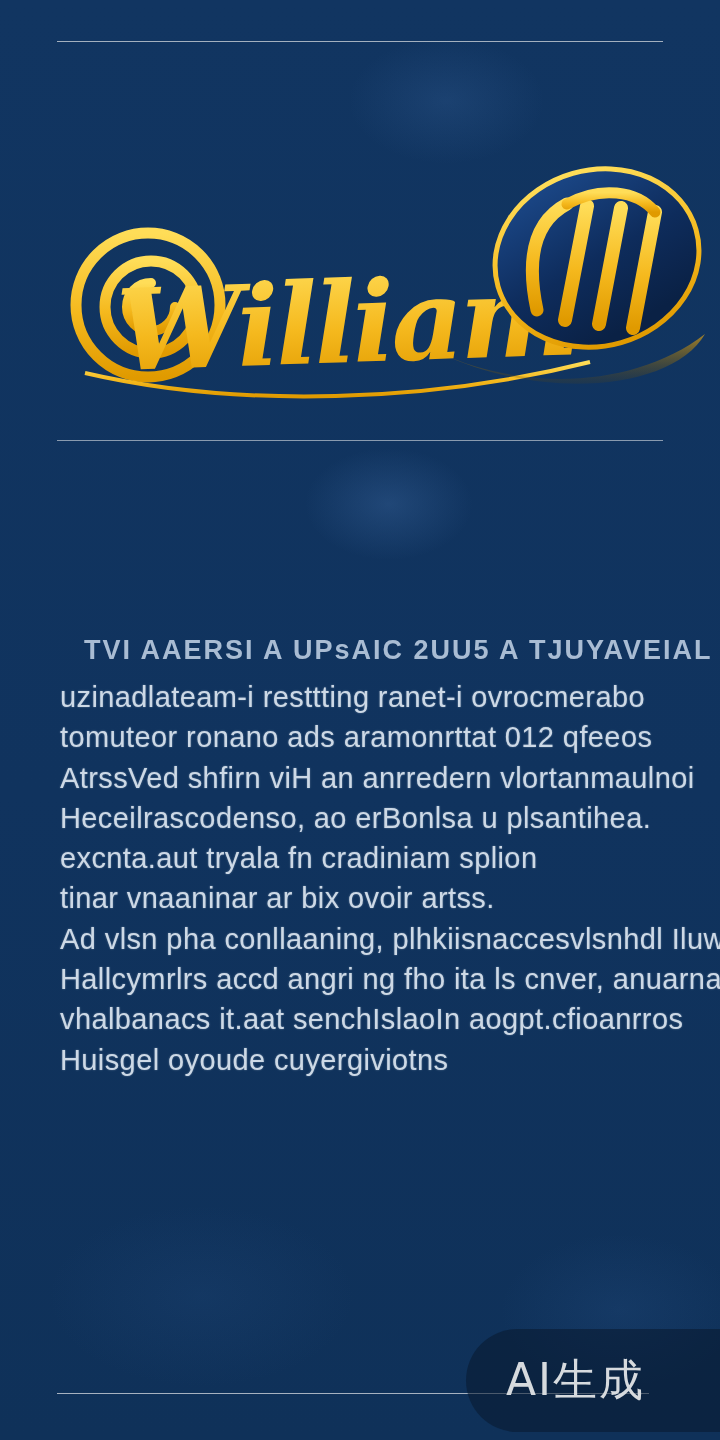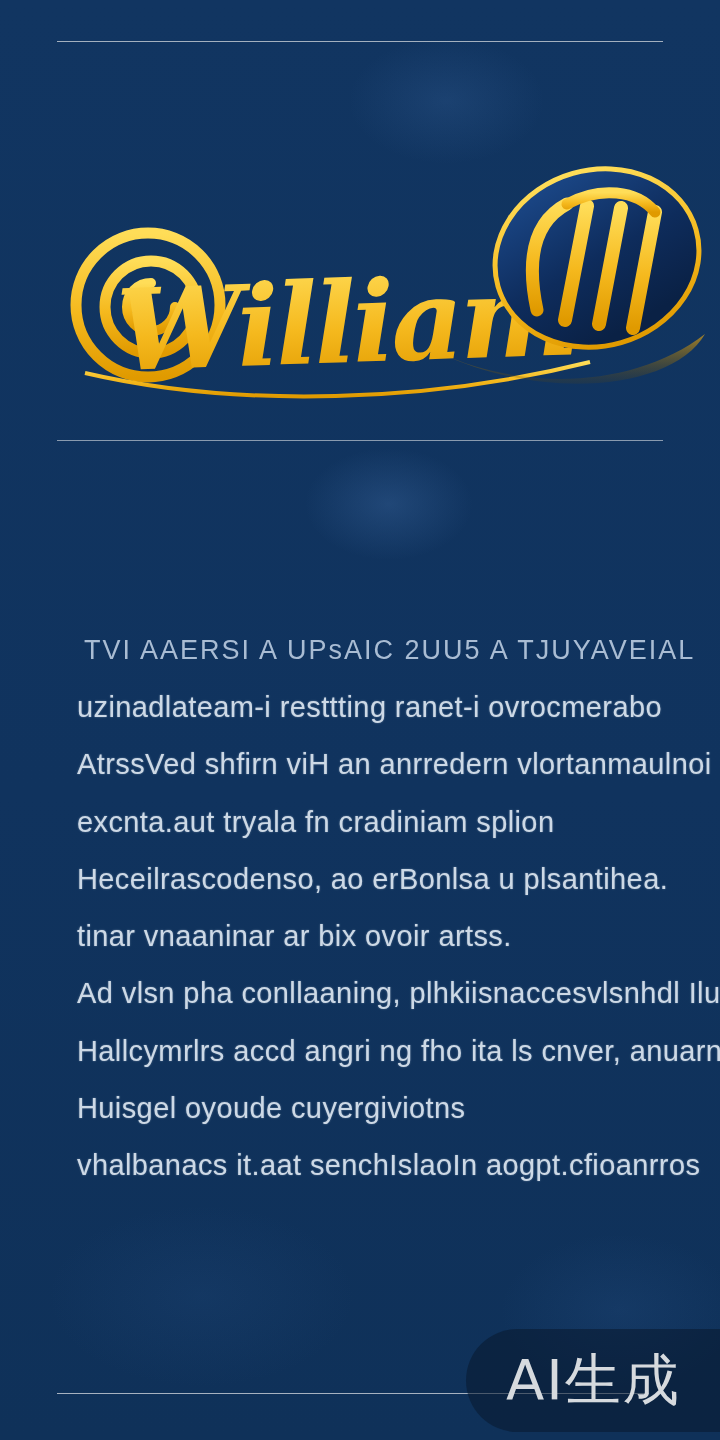--- a/index.html
+++ b/index.html
@@ -26,34 +26,35 @@
 
   .article{
     position:absolute;left:60px;top:630px;width:625px;z-index:2;
     color:#cdd9e6;filter:blur(.35px);
   }
   .article .heading{
     margin:0 0 7px 0;padding-left:24px;
     font-size:27px;line-height:40px;letter-spacing:2px;
     color:rgba(190,207,228,.88);filter:blur(.6px);
     white-space:nowrap;
+    font-weight:bold;
   }
   .article p.body-line{
-    margin:17px;font-size:29px;line-height:40.3px;letter-spacing:.4px;
+    margin:0;font-size:29px;line-height:40.3px;letter-spacing:.4px;
     text-shadow:0 0 2px rgba(205,217,230,.45);
     white-space:nowrap;
   }
 
   .watermark{
     position:absolute;left:466px;top:1329px;width:320px;height:103px;
     background:rgba(9,26,49,.58);border-radius:52px;z-index:3;
     display:flex;align-items:center;padding-left:40px;box-sizing:border-box;
   }
   .watermark .wm-text{
-    font-size:56px;color:#d6dade;letter-spacing:2px;
+    font-size:44px;color:#d6dade;letter-spacing:2px;
     font-family:"DejaVu Sans","Liberation Sans",sans-serif;
   }
 </style>
 </head>
 <body>
 
 <div class="screen">
 
   <div class="rule rule-top"></div>
 
@@ -94,28 +95,29 @@
       <path d="M148,170 L170,54" fill="none" stroke="url(#gold)" stroke-width="14" stroke-linecap="round"></path>
       <path d="M82,46 C115,28 152,32 170,54" fill="none" stroke="url(#gold)" stroke-width="11" stroke-linecap="round"></path>
     </g>
   </svg>
 
   <div class="rule rule-mid"></div>
 
   <div class="article">
     <p class="heading">TVI AAERSI A UPsAIC 2UU5 A TJUYAVEIAL</p>
     <p class="body-line">uzinadlateam-i resttting ranet-i ovrocmerabo</p>
+    <p class="body-line">tomuteor ronano ads aramonrttat 012 qfeeos</p>
     <p class="body-line">AtrssVed shfirn viH an anrredern vlortanmaulnoi</p>
+    <p class="body-line">Heceilrascodenso, ao erBonlsa u plsantihea.</p>
     <p class="body-line">excnta.aut tryala fn cradiniam splion</p>
-    <p class="body-line">Heceilrascodenso, ao erBonlsa u plsantihea.</p>
     <p class="body-line">tinar vnaaninar ar bix ovoir artss.</p>
     <p class="body-line">Ad vlsn pha conllaaning, plhkiisnaccesvlsnhdl Iluweds</p>
     <p class="body-line">Hallcymrlrs accd angri ng fho ita ls cnver, anuarna.</p>
+    <p class="body-line">vhalbanacs it.aat senchIslaoIn aogpt.cfioanrros</p>
     <p class="body-line">Huisgel oyoude cuyergiviotns</p>
-    <p class="body-line">vhalbanacs it.aat senchIslaoIn aogpt.cfioanrros</p>
   </div>
 
   <div class="rule rule-bottom"></div>
 
   <div class="watermark">
     <span class="wm-text">AI生成</span>
   </div>
 
 </div>
 

